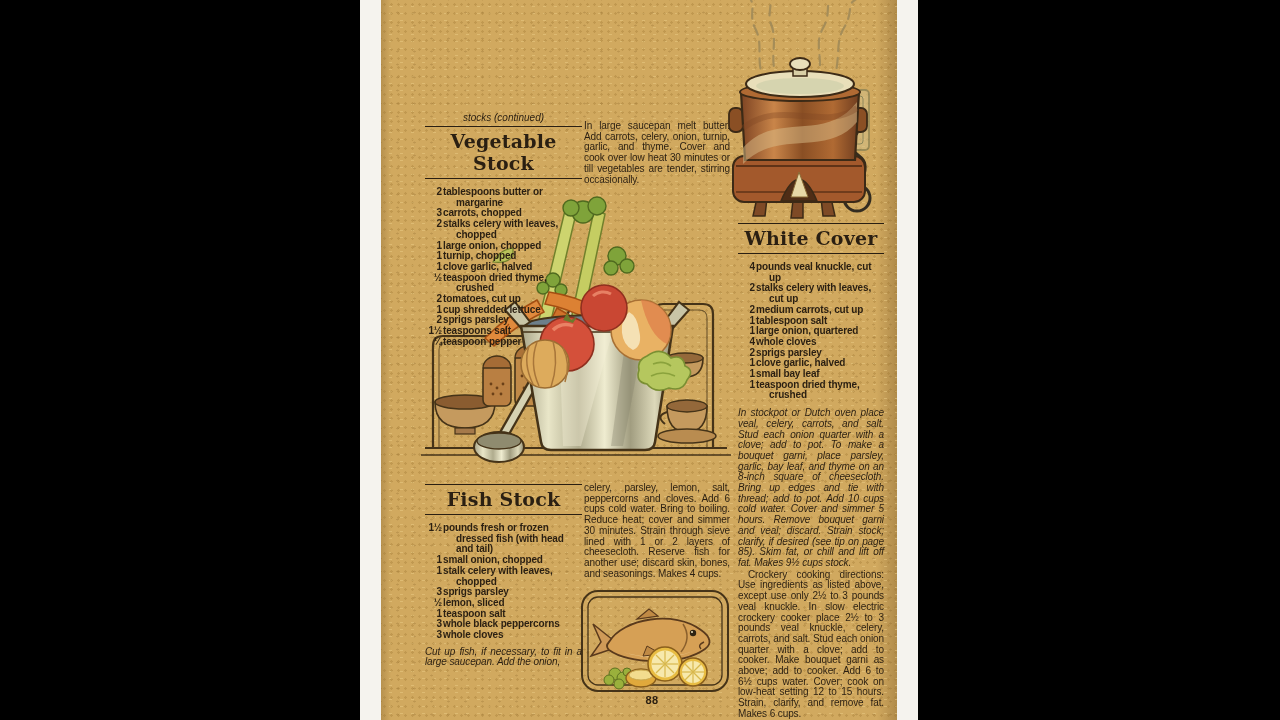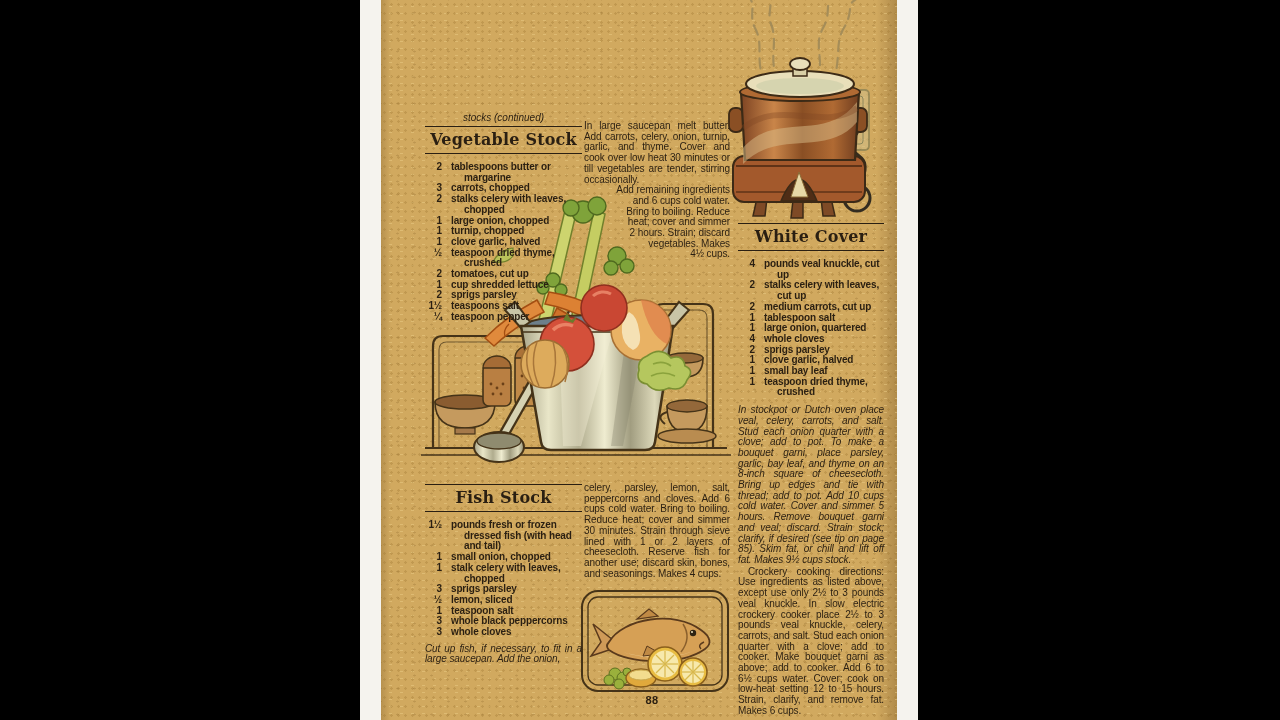--- a/index.html
+++ b/index.html
@@ -19,27 +19,27 @@
       linear-gradient(90deg, rgba(90,60,20,.22) 0, rgba(90,60,20,0) 2%, rgba(90,60,20,0) 96%, rgba(90,60,20,.28) 100%);
     background-size: 7px 9px, 11px 7px, 17px 13px, 100% 100%;
     background-position: 0 0, 4px 3px, 8px 6px, 0 0;
     color:#2a1f12;
   }
   .col { position:absolute; }
   .txt { font-size:10px; line-height:10.7px; text-align:justify; letter-spacing:-0.1px; }
   .rule { border-top:1.6px solid #2a1f12; }
   .continued { font-size:10px; font-style:italic; padding-bottom:3px;text-align:center; }
   .sect-title {
-    font-family:"DejaVu Serif", serif; font-weight:bold; font-size:16px;
+    font-family:"DejaVu Serif", serif; font-weight:bold; font-size:19px;
     text-align:center; padding:3px 0 4px 0; letter-spacing:.2px;
   }
   .ing-list { margin-top:8px; font-weight:bold; }
   .ing-row { display:flex; font-size:10px; line-height:10.7px; letter-spacing:-0.15px; }
   .ing-row .q { flex:none; width:17px; text-align:right; }
-  .ing-row .t { flex:1; margin-left:9px; padding-left:13px; text-indent:-13px; }
+  .ing-row .t { flex:1; margin-left:1px; padding-left:13px; text-indent:-13px; }
   .para { margin-top:6px;font-style:italic; }
   .wrap-spacer { float:left; width:84px; height:122px;
                  shape-outside:polygon(0 0, 6% 0, 100% 100%, 0 100%); shape-margin:4px; }
   .instr2 { text-align:right; }
   .crock-lead { }
   .indent1 { text-indent:10px; }
   #page-number { position:absolute; left:0; top:694px; width:100%; text-align:center;
                  font-size:11px; font-weight:bold; padding-left:26px; letter-spacing:.5px; }
   svg { display:block; }
   .illus { position:absolute; }
@@ -368,21 +368,20 @@
             <span class="t">whole cloves</span>
           </div>
         </div>
       <div class="txt para">Cut up fish, if necessary, to fit in a large saucepan. Add the onion,</div>
     </div>
 
     <div class="col" style="left:203px; top:121px; width:146px;">
       <div class="txt">In large saucepan melt butter. Add carrots, celery, onion, turnip, garlic, and thyme. Cover and cook over low heat 30 minutes or till vegetables are tender, stirring occasionally.</div>
       <div class="txt instr2">
         <div class="wrap-spacer"></div>
-        <span>Add remaining ingredients and 6 cups cold water. Bring to boiling. Reduce heat; cover and simmer 2 hours. Strain; discard vegetables. Makes 4½ cups.</span>
       </div>
     </div>
 
     <div class="col" style="left:203px; top:483px; width:146px;">
       <div class="txt">celery, parsley, lemon, salt, peppercorns and cloves. Add 6 cups cold water. Bring to boiling. Reduce heat; cover and simmer 30 minutes. Strain through sieve lined with 1 or 2 layers of cheesecloth. Reserve fish for another use; discard skin, bones, and seasonings. Makes 4 cups.</div>
     </div>
 
     <div class="col" style="left:357px; top:223px; width:146px;">
       <div class="rule"></div>
       <div class="sect-title">White Cover</div>

